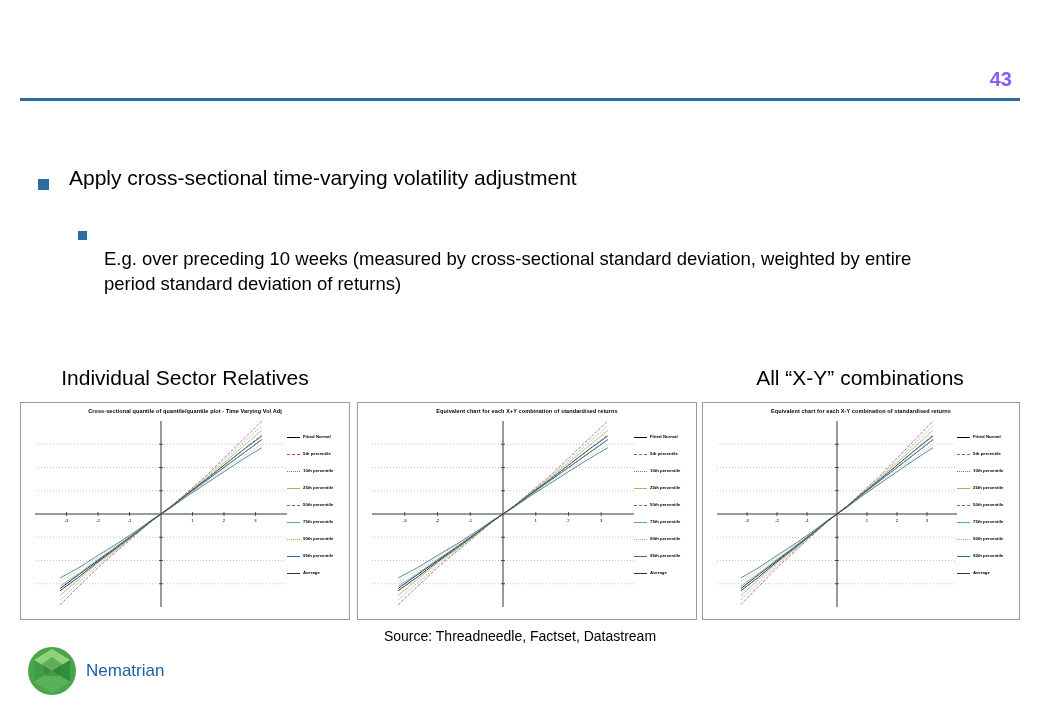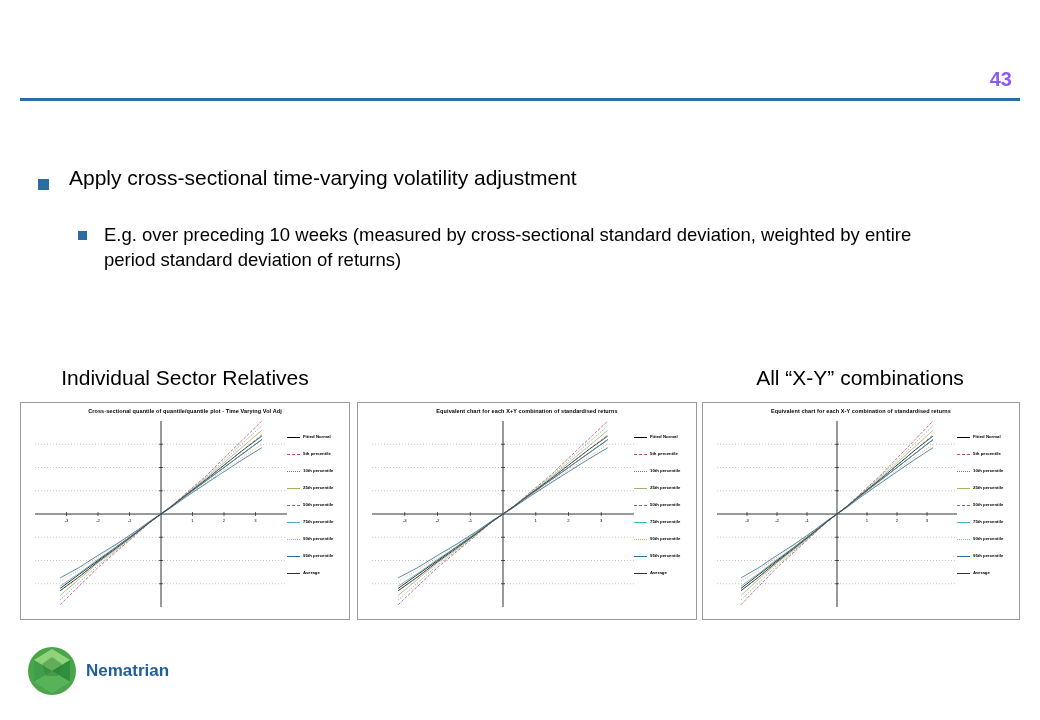--- a/index.html
+++ b/index.html
@@ -77,20 +77,21 @@
     background: #2b6ca3;
     margin-top: 8px;
     margin-right: 17px;
     flex: 0 0 auto;
   }
   .bullet2 .text {
     font-size: 18.5px;
     color: #000000;
     line-height: 1.35;
     max-width: 860px;
+    margin-top: 24px;
   }
 
   
   .panel-title {
     position: absolute;
     font-size: 21px;
     color: #000000;
     font-weight: normal;
     text-align: center;
     white-space: nowrap;
@@ -162,21 +163,21 @@
     left: 26px;
     top: 645px;
     width: 52px;
     height: 52px;
   }
   .brand {
     position: absolute;
     left: 86px;
     top: 661px;
     font-size: 17px;
-    font-weight: bold;
+    font-weight: normal;
     color: #1f5fa0;
   }
   .email {
     position: absolute;
     right: 28px;
     top: 660px;
     font-size: 18px;
     font-weight: bold;
     color: #1b3f8b;
   }
@@ -432,20 +433,21 @@
           <span class="lg-swatch" style="border-top-color: rgb(43, 108, 163); border-top-style: solid;"></span>
           <span class="lg-label">95th percentile</span>
         </div>
         <div class="lg-row">
           <span class="lg-swatch" style="border-top-color: rgb(51, 51, 51); border-top-style: solid;"></span>
           <span class="lg-label">Average</span>
         </div>
       </div>
   </div>
 
+  <div class="source">Source: Threadneedle, Factset, Datastream</div>
 
   <svg class="logo" viewBox="0 0 52 52">
     <circle cx="26" cy="26" r="24" fill="#4aa54a"></circle>
     <polygon points="26,4 44,15 44,37 26,48 8,37 8,15" fill="#66bb55"></polygon>
     <polygon points="26,4 44,15 26,26 8,15" fill="#8fd47a"></polygon>
     <polygon points="44,15 44,37 26,26" fill="#2f8f3f"></polygon>
     <polygon points="8,15 26,26 8,37" fill="#3f9e4a"></polygon>
     <polygon points="26,26 44,37 26,48 8,37" fill="#57b25a"></polygon>
     <polygon points="26,12 36,19 32,31 20,31 16,19" fill="#2e7d32" opacity="0.45"></polygon>
   </svg>

